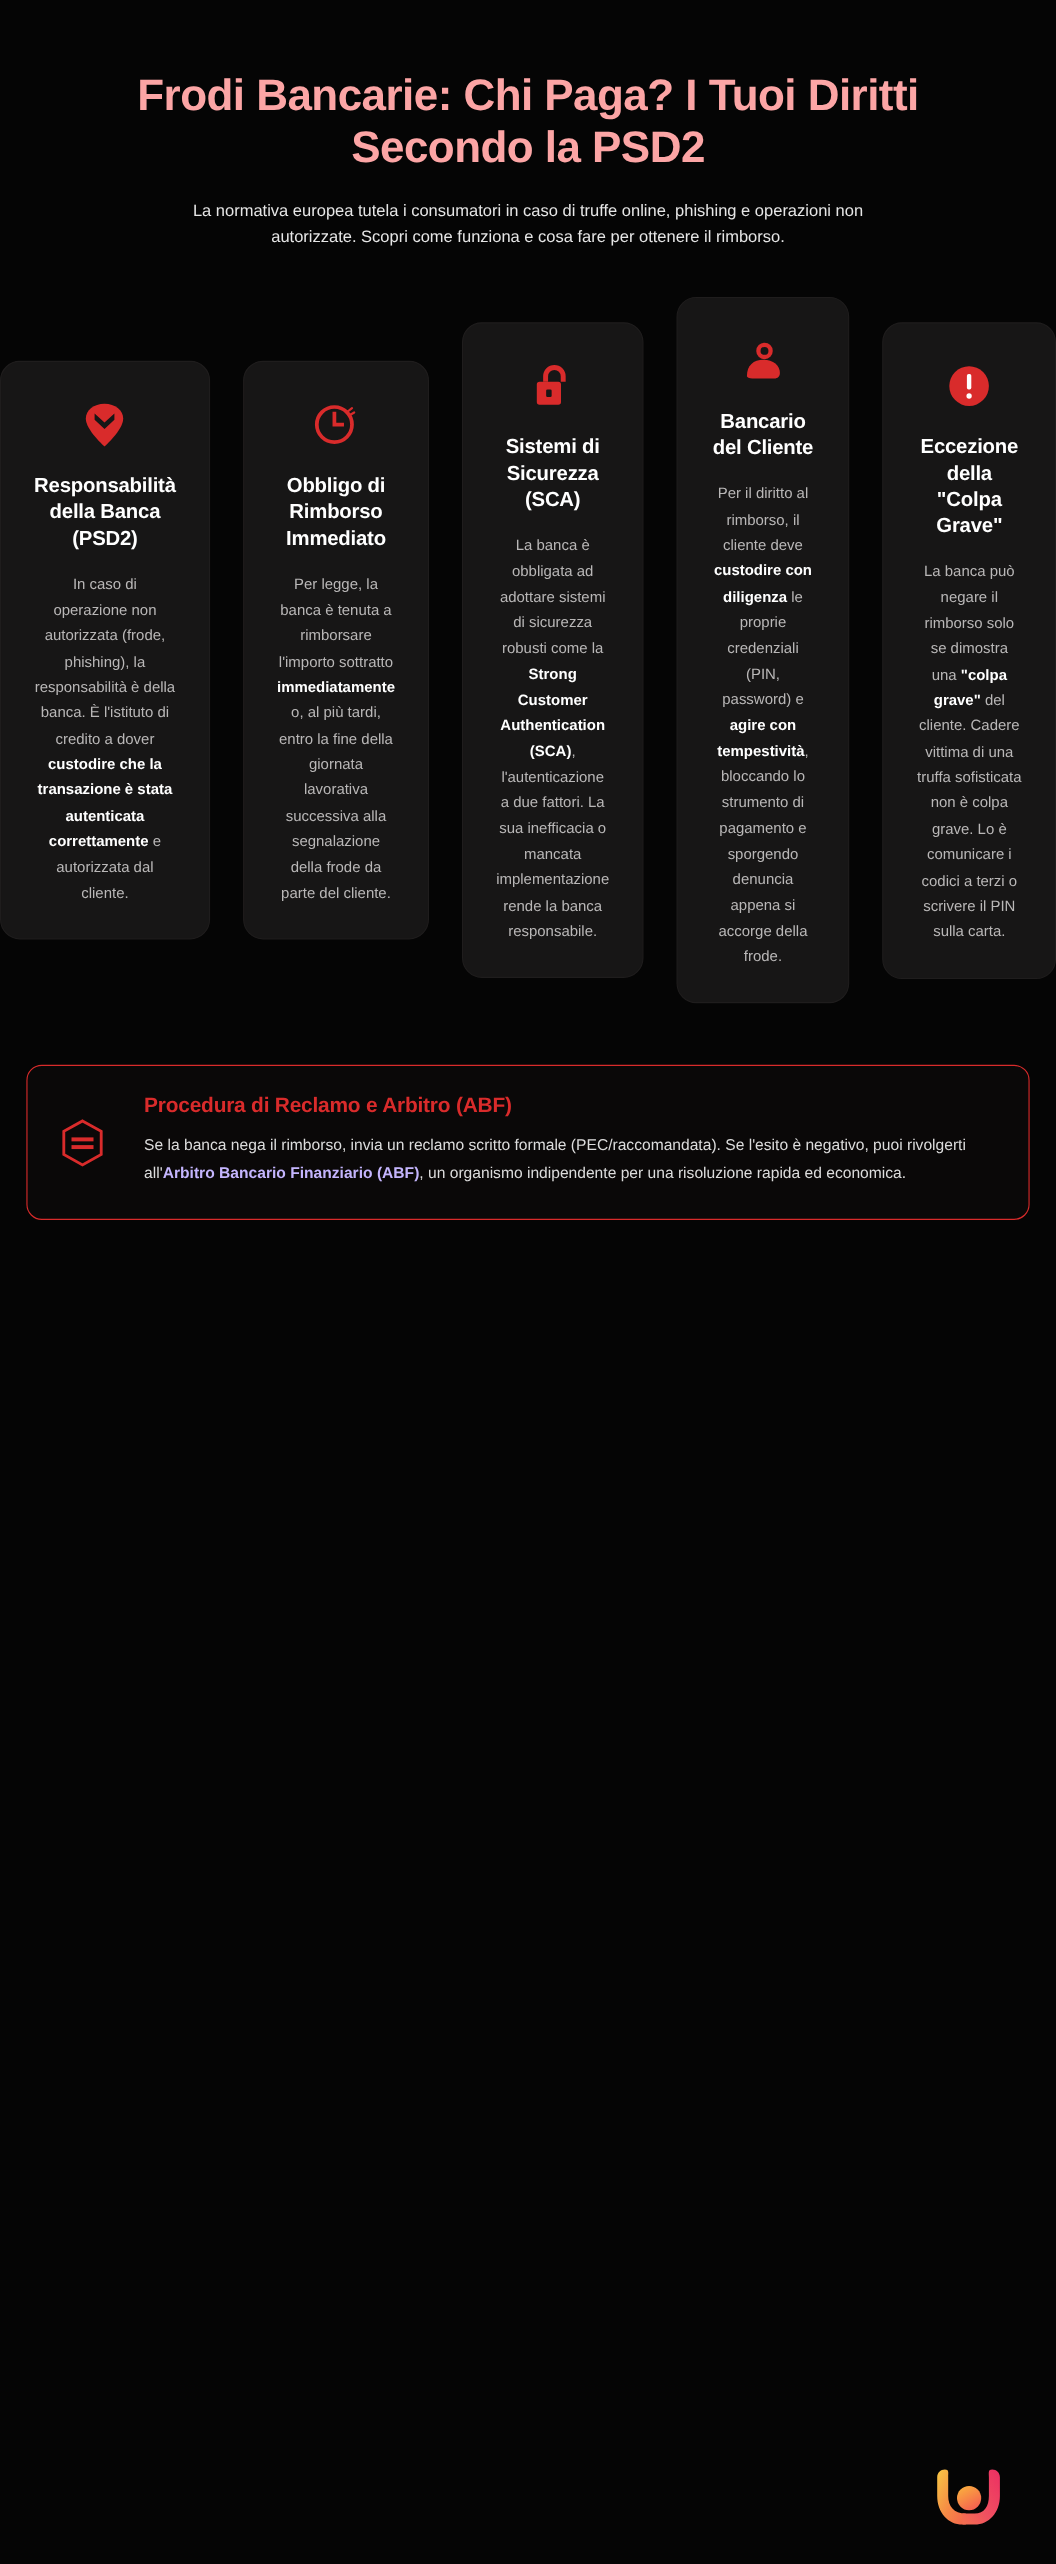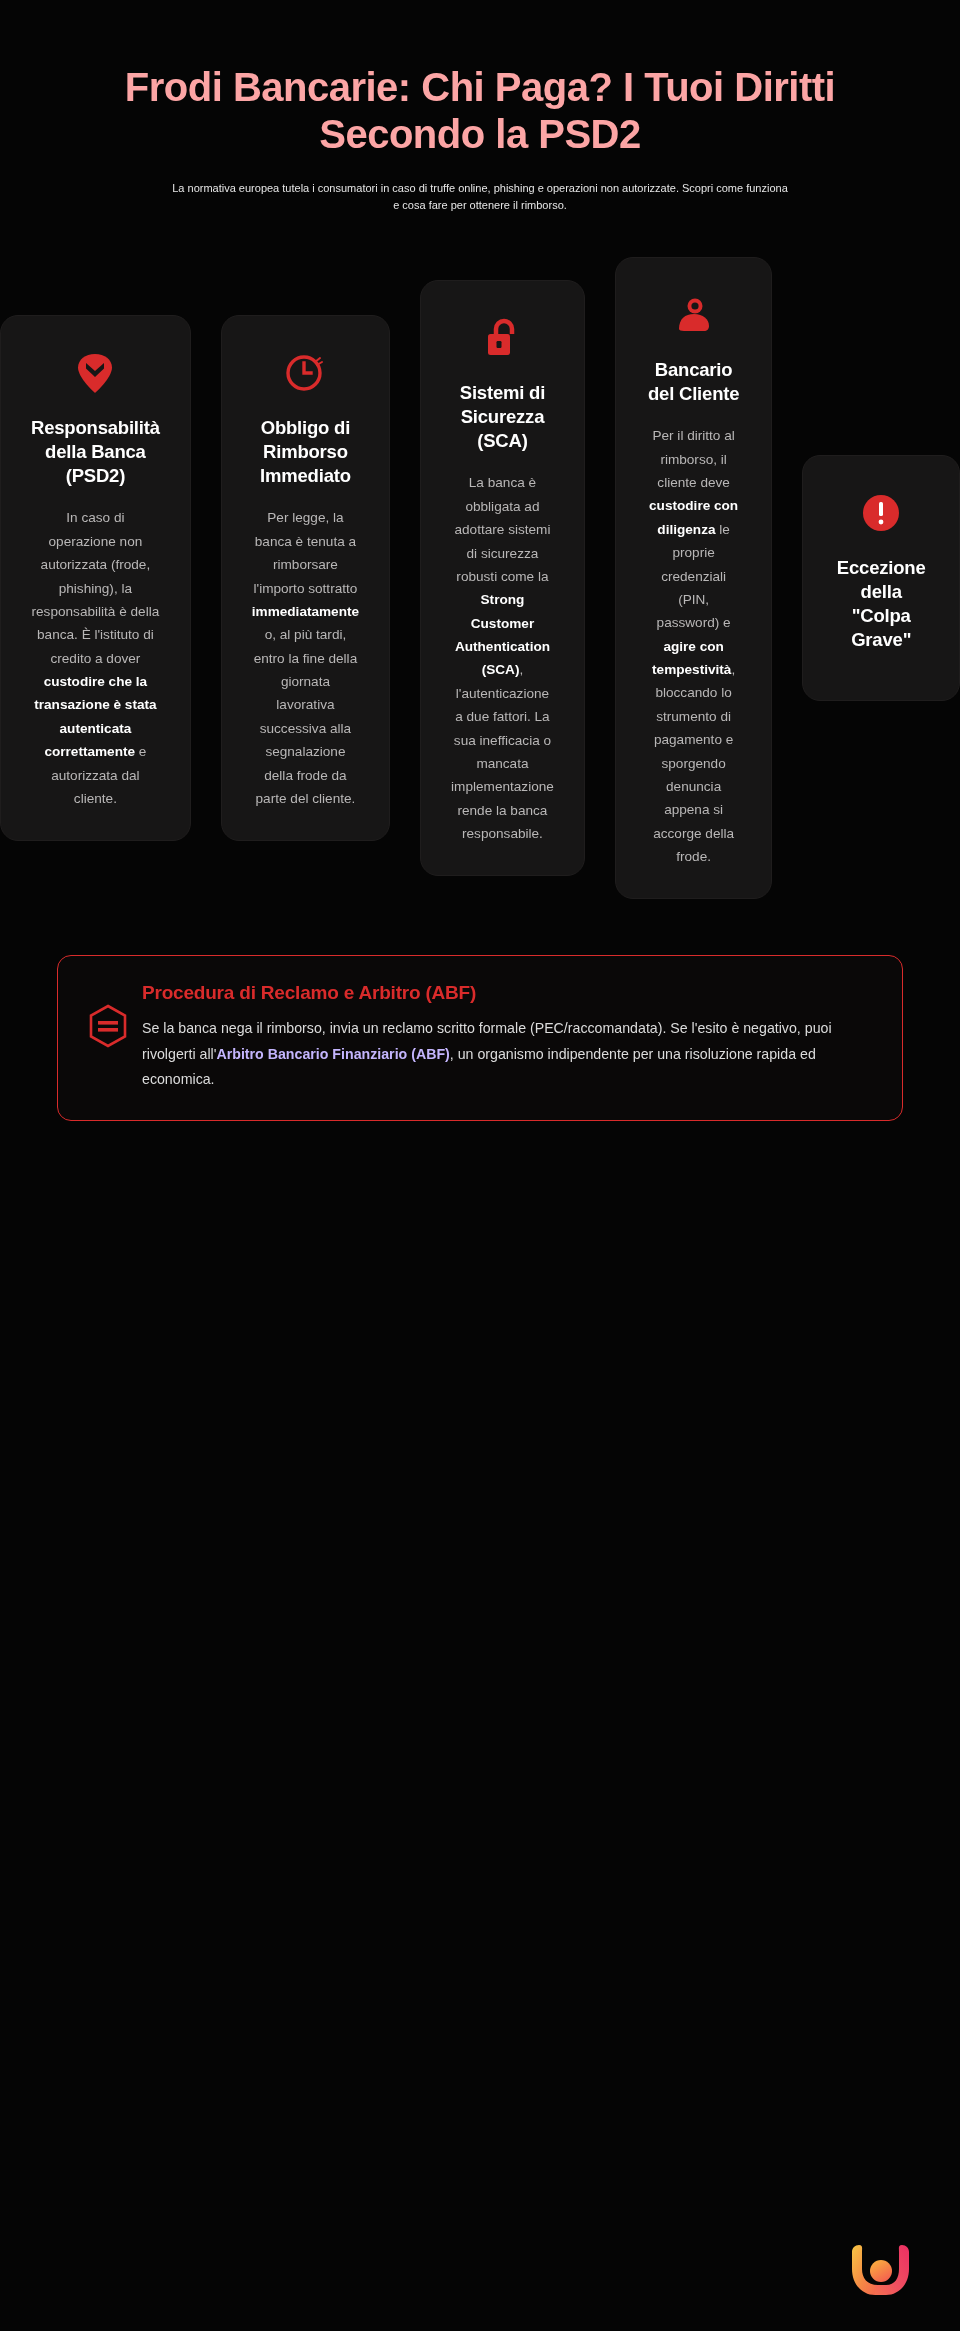--- a/index.html
+++ b/index.html
@@ -35,21 +35,21 @@
     font-weight:700;
     letter-spacing:-0.5px;
     max-width:800px;
     margin:16px auto;
     padding:0 40px;
   }
   .subtitle {
     margin:22px auto 0;
     max-width:660px;
     color:#e6e6e6;
-    font-size:11px;
+    font-size:15px;
     line-height:1.62;
     font-weight:400;
     padding:0 20px;
   }
 
   
   .cards {
     margin-top:42px;
     display:flex;
     flex-direction:row;
@@ -83,28 +83,28 @@
   .card-body {
     font-size:13.6px;
     line-height:1.72;
     color:#b9b7b7;
   }
   .card-body b { color:#ffffff; font-weight:700; }
 
   
   .callout {
     margin:56px auto 0;
-    width:846px;
+    width:912px;
     border:1.5px solid #d92b2b;
     border-radius:14px;
     background:#0a0808;
     padding:26px 30px 28px;
     display:flex;
     align-items:flex-start;
-    gap:14px;
+    gap:36px;
   }
   .callout-icon {
     flex:0 0 auto;
     padding-top:22px;
   }
   .callout-text { flex:1 1 auto; }
   .callout-title {
     color:#d92b2b;
     font-size:19px;
     font-weight:700;
@@ -188,20 +188,21 @@
 
     <div class="card">
       <div class="card-icon">
         <svg width="42" height="42" viewBox="0 0 42 42" aria-hidden="true">
           <circle cx="21" cy="21" r="18" fill="#d92b2b"></circle>
           <rect x="19" y="10" width="4" height="14" rx="1.6" fill="#ffffff"></rect>
           <circle cx="21" cy="30" r="2.4" fill="#ffffff"></circle>
         </svg>
       </div>
       <div class="card-title">Eccezione della "Colpa Grave"</div>
+      <div class="card-body">La banca può negare il rimborso solo se dimostra una <b>"colpa grave"</b> del cliente. Cadere vittima di una truffa sofisticata non è colpa grave. Lo è comunicare i codici a terzi o scrivere il PIN sulla carta.</div>
     </div>
 
   </div>
 
   <div class="callout">
     <div class="callout-icon">
       <svg width="40" height="44" viewBox="0 0 40 44" aria-hidden="true">
         <path d="M20 2 L37 11.5 L37 32.5 L20 42 L3 32.5 L3 11.5 Z" fill="none" stroke="#d92b2b" stroke-width="2.6"></path>
         <rect x="10" y="17" width="20" height="3.6" fill="#d92b2b"></rect>
         <rect x="10" y="24" width="20" height="3.6" fill="#d92b2b"></rect>

